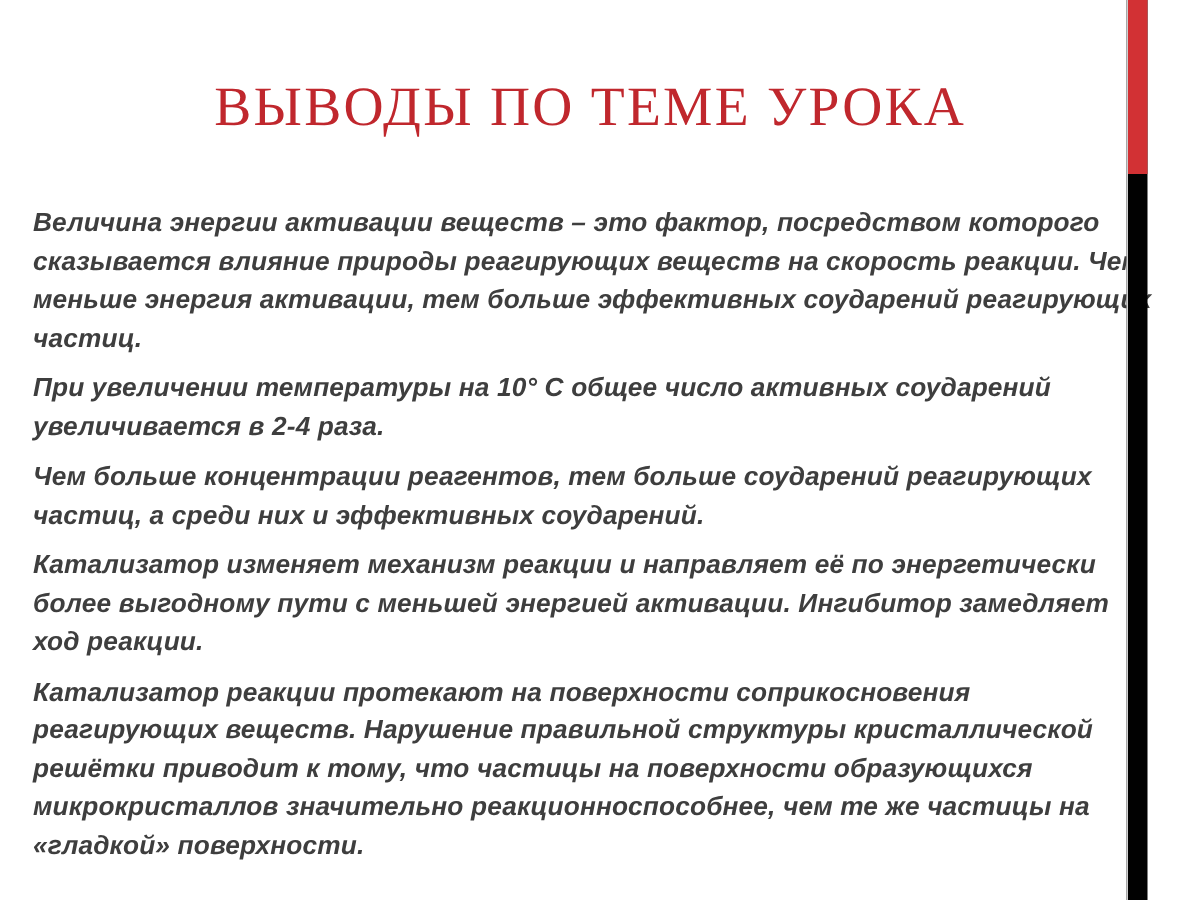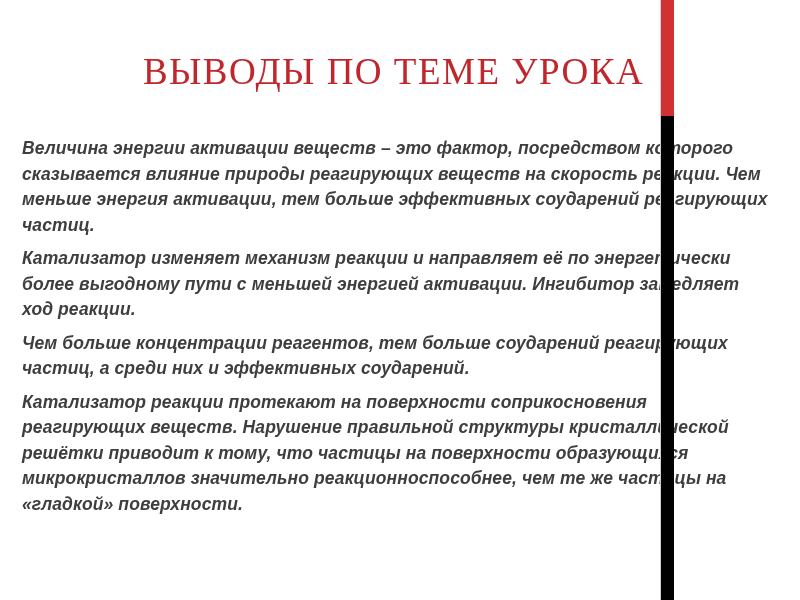--- a/index.html
+++ b/index.html
@@ -5,24 +5,25 @@
   html, body {
     margin: 0;
     padding: 0;
     width: 800px;
     height: 600px;
     background: #ffffff;
     overflow: hidden;
   }
   .slide {
     position: relative;
-    width: 674px;
+    width: 732px;
     height: 600px;
     background: var(--background, #ffffff);
     font-family: "Liberation Sans", sans-serif;
+    padding-left: 33px;
   }
   .slide-title {
     position: absolute;
     top: 50px;
     left: 0;
     width: 787px;
     text-align: center;
     font-family: "Liberation Serif", serif;
     font-weight: 500;
     font-size: 37px;
@@ -62,22 +63,23 @@
 </style>
 </head>
 <body>
 
 <div class="slide">
 
   <div class="slide-title">ВЫВОДЫ ПО ТЕМЕ УРОКА</div>
 
   <div class="slide-body">
     <p>Величина энергии активации веществ – это фактор, посредством которого сказывается влияние природы реагирующих веществ на скорость реакции. Чем меньше энергия активации, тем больше эффективных соударений реагирующих частиц.</p>
+    <p>При увеличении температуры на 10° С общее число активных соударений увеличивается в 2-4 раза.</p>
+    <p>Чем больше концентрации реагентов, тем больше соударений реагирующих частиц, а среди них и эффективных соударений.</p>
     <p>Катализатор изменяет механизм реакции и направляет её по энергетически более выгодному пути с меньшей энергией активации. Ингибитор замедляет ход реакции.</p>
-    <p>Чем больше концентрации реагентов, тем больше соударений реагирующих частиц, а среди них и эффективных соударений.</p>
     <p>Катализатор реакции протекают на поверхности соприкосновения реагирующих веществ. Нарушение правильной структуры кристаллической решётки приводит к тому, что частицы на поверхности образующихся микрокристаллов значительно реакционноспособнее, чем те же частицы на «гладкой» поверхности.</p>
   </div>
 
   <div class="accent-bar">
     <div class="red-segment"></div>
   </div>
 
 </div>
 
 </body></html>

